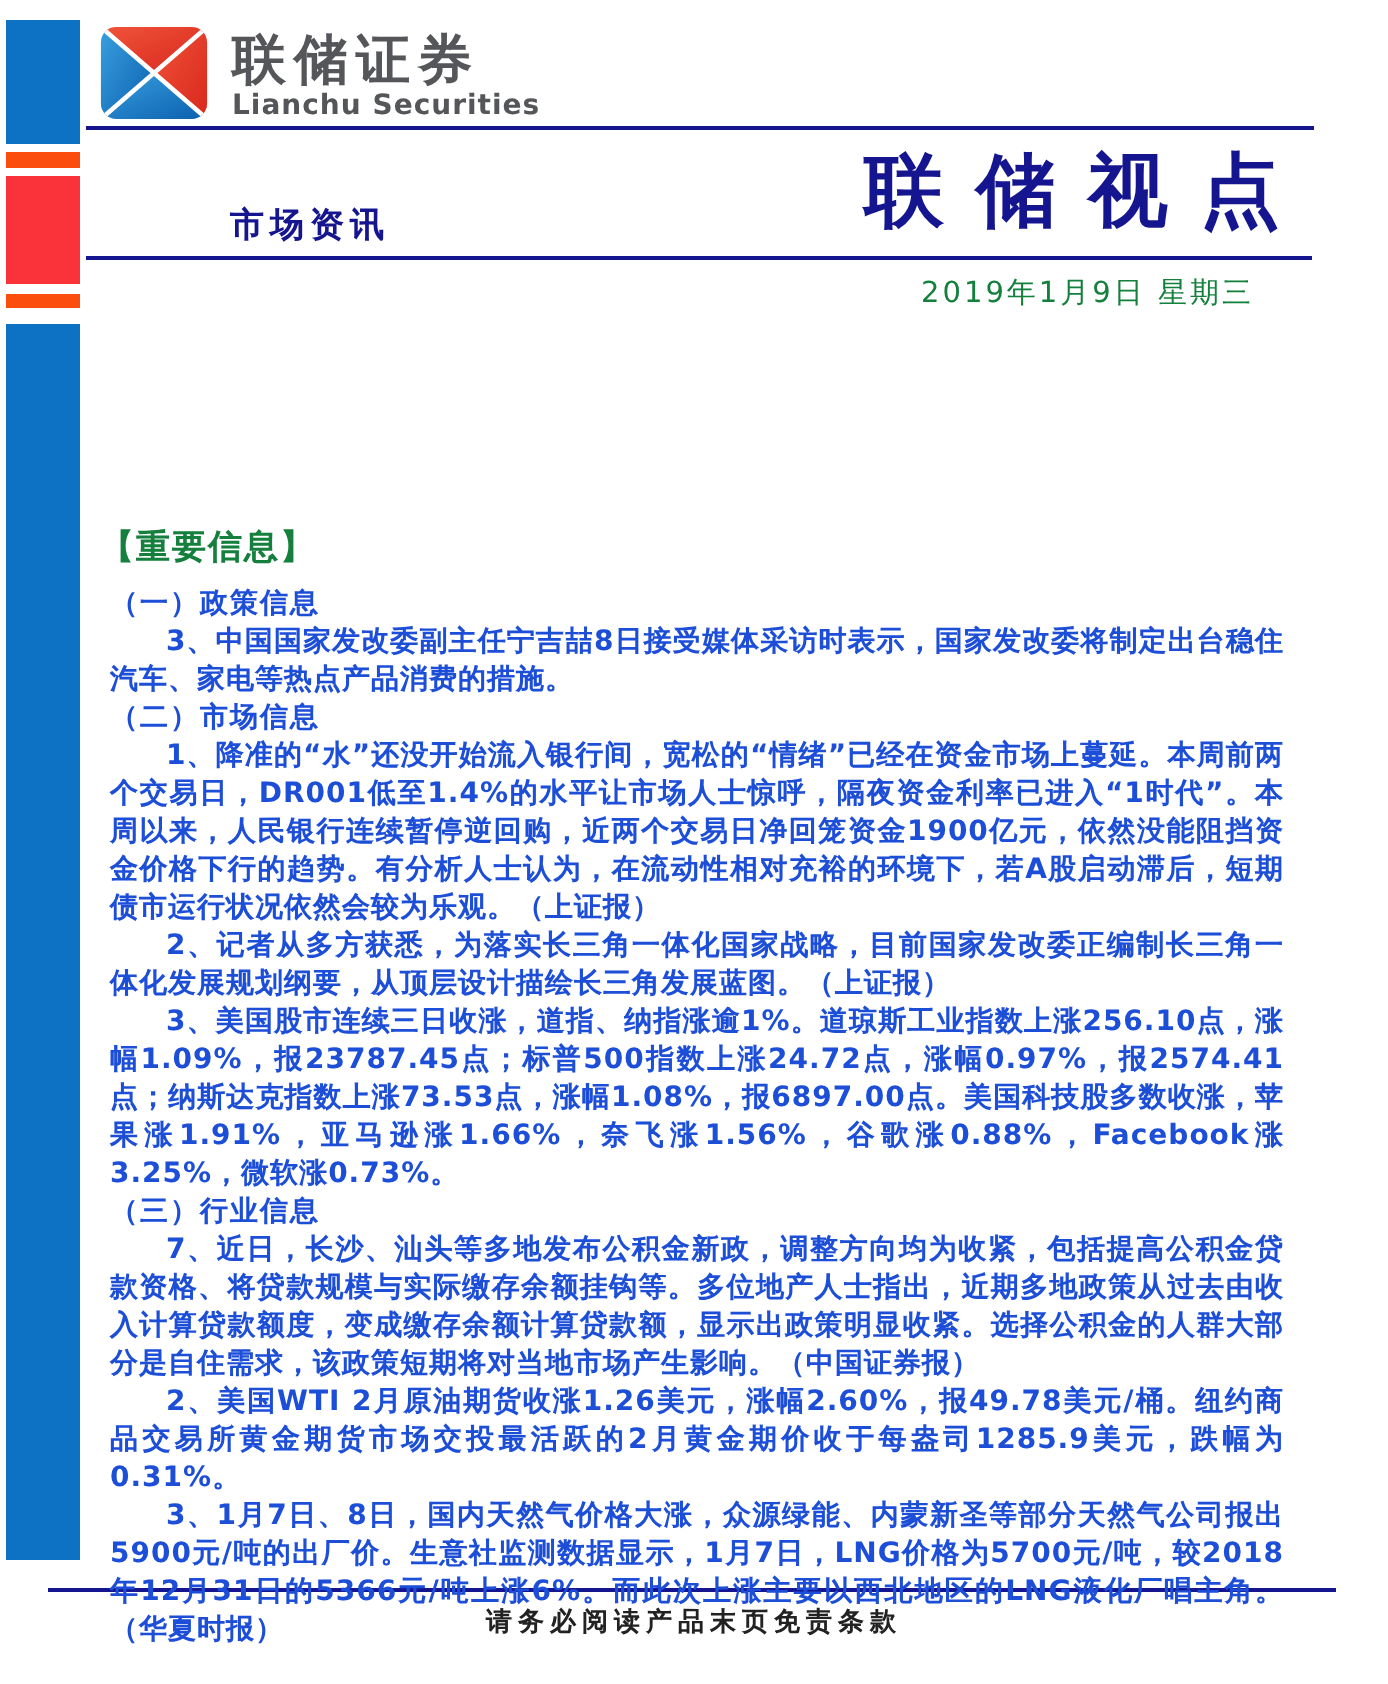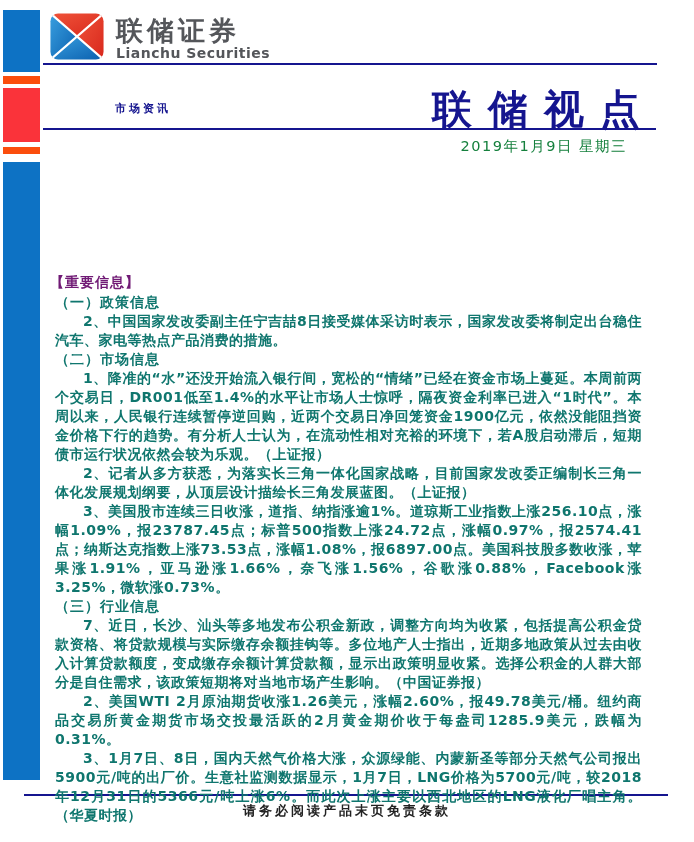--- a/index.html
+++ b/index.html
@@ -20,38 +20,38 @@
   .logo-cn{font-size:27px;font-weight:bold;letter-spacing:4px;line-height:30px;}
   .logo-en{font-size:14px;font-weight:bold;letter-spacing:0.5px;line-height:15px;}
   
   .rule{position:absolute;background:#15158f;height:2px;}
   .rule.r1{left:43px;top:63px;width:614px;}
   .rule.r2{left:43px;top:128px;width:613px;}
   .rule.r3{left:24px;top:794px;width:644px;}
   
   .section-label{
     position:absolute;left:115px;top:101px;color:#15158f;
-    font-size:11px;font-weight:bold;letter-spacing:3px;
+    font-size:17px;font-weight:bold;letter-spacing:3px;
   }
   .masthead{
-    position:absolute;right:38px;top:82px;color:#15158f;
+    position:absolute;right:38px;top:68px;color:#15158f;
     font-family:"DejaVu Serif","Liberation Serif",serif;
     font-size:40px;font-weight:bold;letter-spacing:16px;white-space:nowrap;
   }
   .date-line{
     position:absolute;right:67px;top:137px;color:#15803d;
     font-size:14.5px;font-weight:normal;letter-spacing:1.5px;white-space:nowrap;
   }
   
   .imp-heading{
-    position:absolute;left:50px;top:262px;color:#701a75;
-    font-size:14px;font-weight:bold;letter-spacing:1px;margin-top:12px;
+    position:absolute;left:50px;top:262px;color:#15803d;
+    font-size:17px;font-weight:bold;letter-spacing:1px;
   }
   .content{
-    position:absolute;left:55px;top:293px;width:587px;color:#0f766e;
+    position:absolute;left:55px;top:293px;width:587px;color:#1d4ed8;
     font-size:14px;font-weight:bold;line-height:19px;text-align:justify;
   }
   .content h3{margin:0;font-size:14px;font-weight:bold;line-height:19px;letter-spacing:1px;}
   .content p{margin:0;text-indent:2em;letter-spacing:0.5px;}
   
   .disclaimer{
     position:absolute;left:0;top:802px;width:694px;text-align:center;color:#222222;
     font-size:13px;font-weight:600;letter-spacing:3px;
   }
 </style>
@@ -102,21 +102,21 @@
   <div class="rule r3"></div>
 
   <div class="section-label">市场资讯</div>
   <div class="masthead">联储视点</div>
   <div class="date-line">2019年1月9日  星期三</div>
 
   <div class="imp-heading">【重要信息】</div>
 
   <div class="content">
     <h3>（一）政策信息</h3>
-    <p>2、中国国家发改委副主任宁吉喆8日接受媒体采访时表示，国家发改委将制定出台稳住汽车、家电等热点产品消费的措施。</p>
+    <p>3、中国国家发改委副主任宁吉喆8日接受媒体采访时表示，国家发改委将制定出台稳住汽车、家电等热点产品消费的措施。</p>
 
     <h3>（二）市场信息</h3>
     <p>1、降准的“水”还没开始流入银行间，宽松的“情绪”已经在资金市场上蔓延。本周前两个交易日，DR001低至1.4%的水平让市场人士惊呼，隔夜资金利率已进入“1时代”。本周以来，人民银行连续暂停逆回购，近两个交易日净回笼资金1900亿元，依然没能阻挡资金价格下行的趋势。有分析人士认为，在流动性相对充裕的环境下，若A股启动滞后，短期债市运行状况依然会较为乐观。（上证报）</p>
     <p>2、记者从多方获悉，为落实长三角一体化国家战略，目前国家发改委正编制长三角一体化发展规划纲要，从顶层设计描绘长三角发展蓝图。（上证报）</p>
     <p>3、美国股市连续三日收涨，道指、纳指涨逾1%。道琼斯工业指数上涨256.10点，涨幅1.09%，报23787.45点；标普500指数上涨24.72点，涨幅0.97%，报2574.41点；纳斯达克指数上涨73.53点，涨幅1.08%，报6897.00点。美国科技股多数收涨，苹果涨1.91%，亚马逊涨1.66%，奈飞涨1.56%，谷歌涨0.88%，Facebook涨3.25%，微软涨0.73%。</p>
 
     <h3>（三）行业信息</h3>
     <p>7、近日，长沙、汕头等多地发布公积金新政，调整方向均为收紧，包括提高公积金贷款资格、将贷款规模与实际缴存余额挂钩等。多位地产人士指出，近期多地政策从过去由收入计算贷款额度，变成缴存余额计算贷款额，显示出政策明显收紧。选择公积金的人群大部分是自住需求，该政策短期将对当地市场产生影响。（中国证券报）</p>
     <p>2、美国WTI 2月原油期货收涨1.26美元，涨幅2.60%，报49.78美元/桶。纽约商品交易所黄金期货市场交投最活跃的2月黄金期价收于每盎司1285.9美元，跌幅为0.31%。</p>
     <p>3、1月7日、8日，国内天然气价格大涨，众源绿能、内蒙新圣等部分天然气公司报出5900元/吨的出厂价。生意社监测数据显示，1月7日，LNG价格为5700元/吨，较2018年12月31日的5366元/吨上涨6%。而此次上涨主要以西北地区的LNG液化厂唱主角。（华夏时报）</p>

